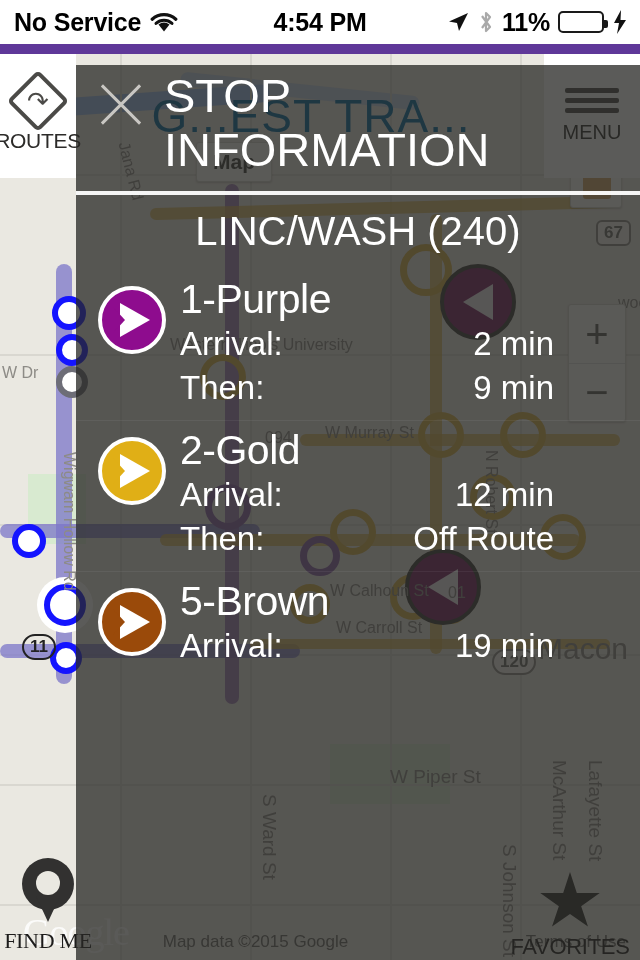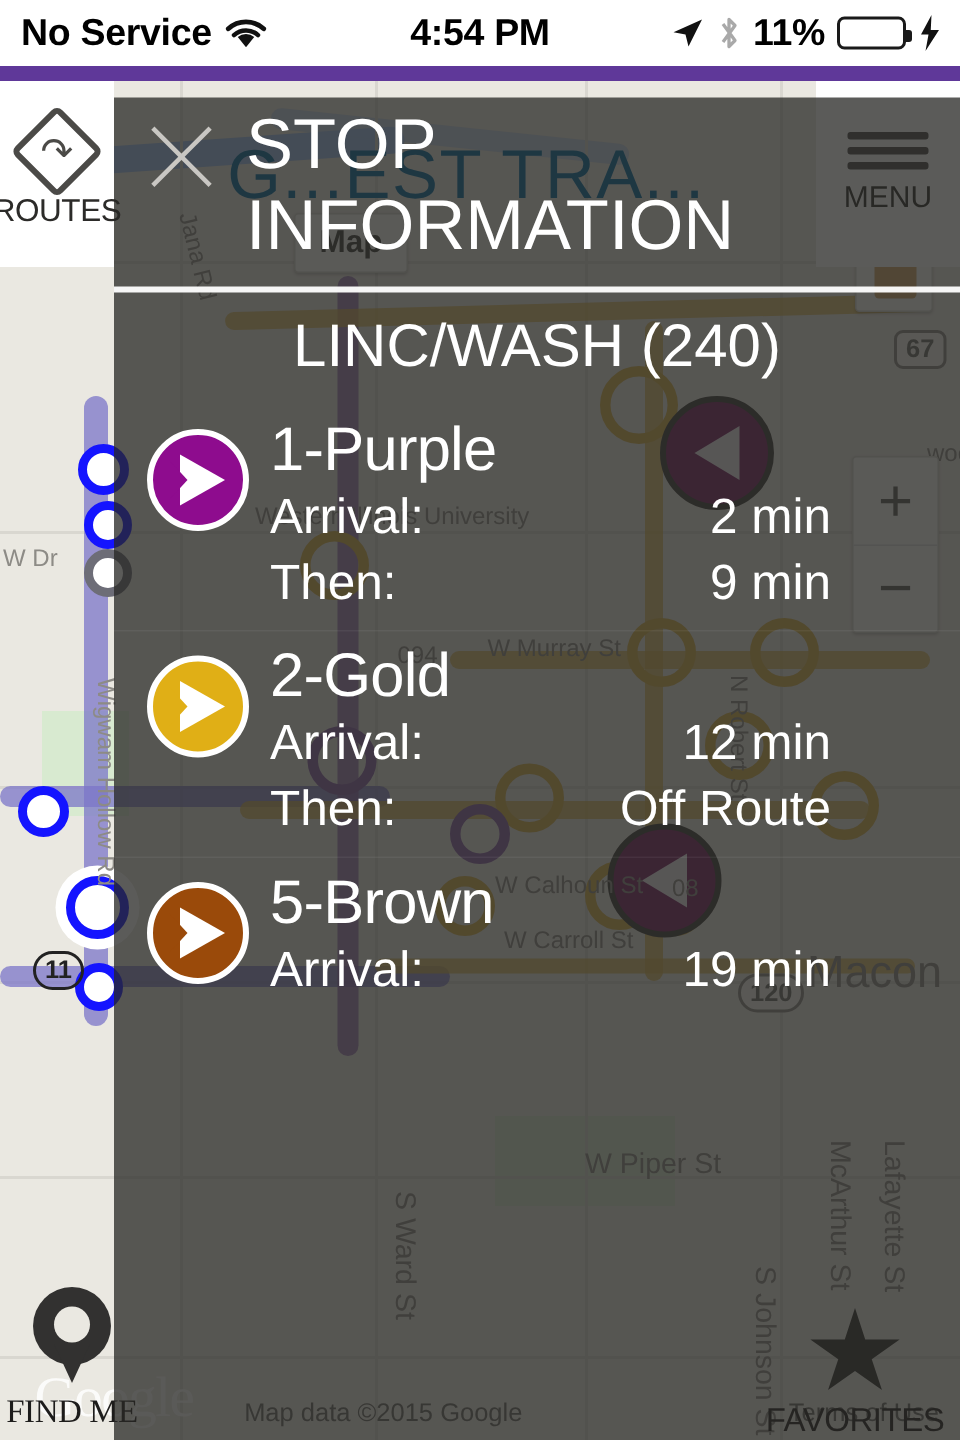--- a/index.html
+++ b/index.html
@@ -325,21 +325,21 @@
 
     <div class="maplabel rot" style="left:132px;top:86px;transform:rotate(76deg);">Jana Rd</div>
     <div class="maplabel" style="left:8px;top:86px;">River</div>
     <div class="maplabel" style="left:2px;top:310px;">W Dr</div>
     <div class="maplabel rot" style="left:78px;top:398px;transform:rotate(90deg);">Wigwam Hollow Rd</div>
     <div class="maplabel" style="left:170px;top:282px;">Western Illinois University</div>
     <div class="maplabel" style="left:325px;top:370px;">W Murray St</div>
     <div class="maplabel rot" style="left:500px;top:396px;transform:rotate(90deg);">N Robert St</div>
     <div class="maplabel" style="left:330px;top:528px;">W Calhoun St</div>
     <div class="maplabel" style="left:336px;top:565px;">W Carroll St</div>
-    <div class="maplabel" style="left:448px;top:530px;">08</div>
+    <div class="maplabel" style="left:448px;top:530px;">01</div>
     <div class="maplabel" style="left:265px;top:375px;">094</div>
     <div class="maplabel" style="left:618px;top:240px;">wood</div>
     <div class="maplabel" style="left:390px;top:712px;font-size:19px;">W Piper St</div>
     <div class="maplabel rot" style="left:280px;top:740px;transform:rotate(90deg);font-size:19px;">S Ward St</div>
     <div class="maplabel rot" style="left:520px;top:790px;transform:rotate(90deg);font-size:19px;">S Johnson St</div>
     <div class="maplabel rot" style="left:570px;top:706px;transform:rotate(90deg);font-size:19px;">McArthur St</div>
     <div class="maplabel rot" style="left:606px;top:706px;transform:rotate(90deg);font-size:19px;">Lafayette St</div>
     <div class="maplabel" style="left:538px;top:578px;font-size:30px;">Macon</div>
 
     <div class="shield" style="left:596px;top:166px;">67</div>

